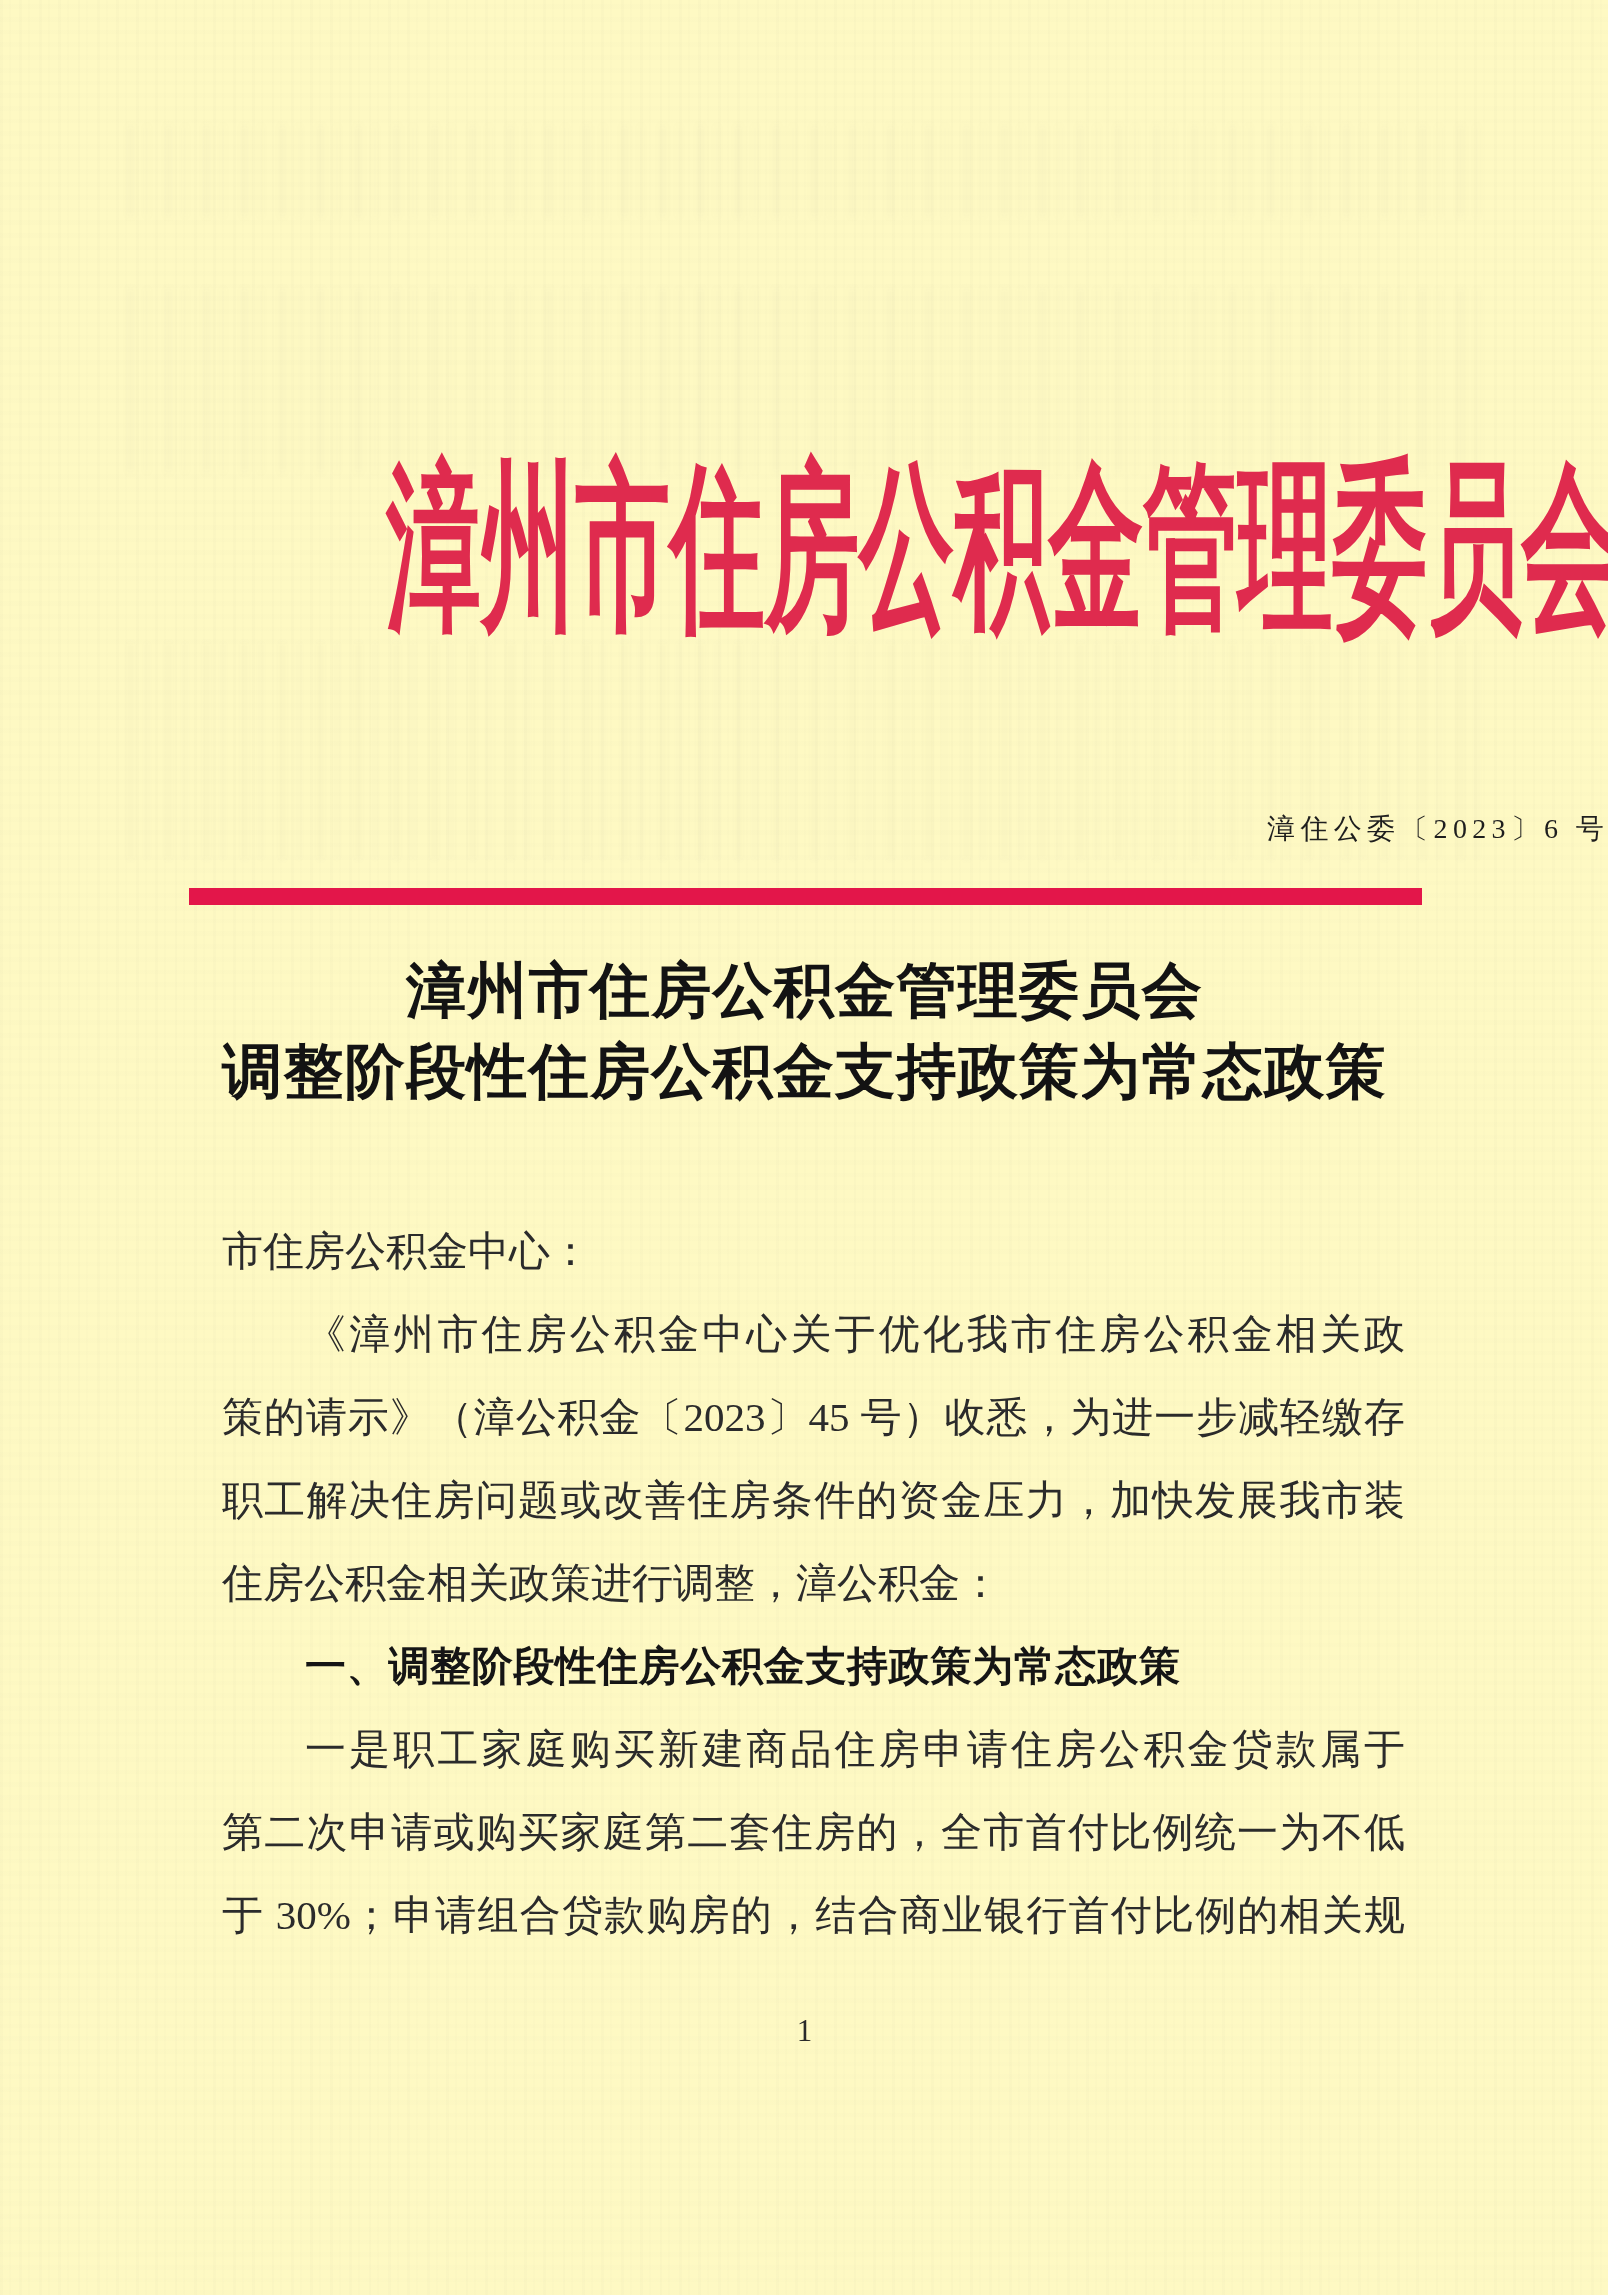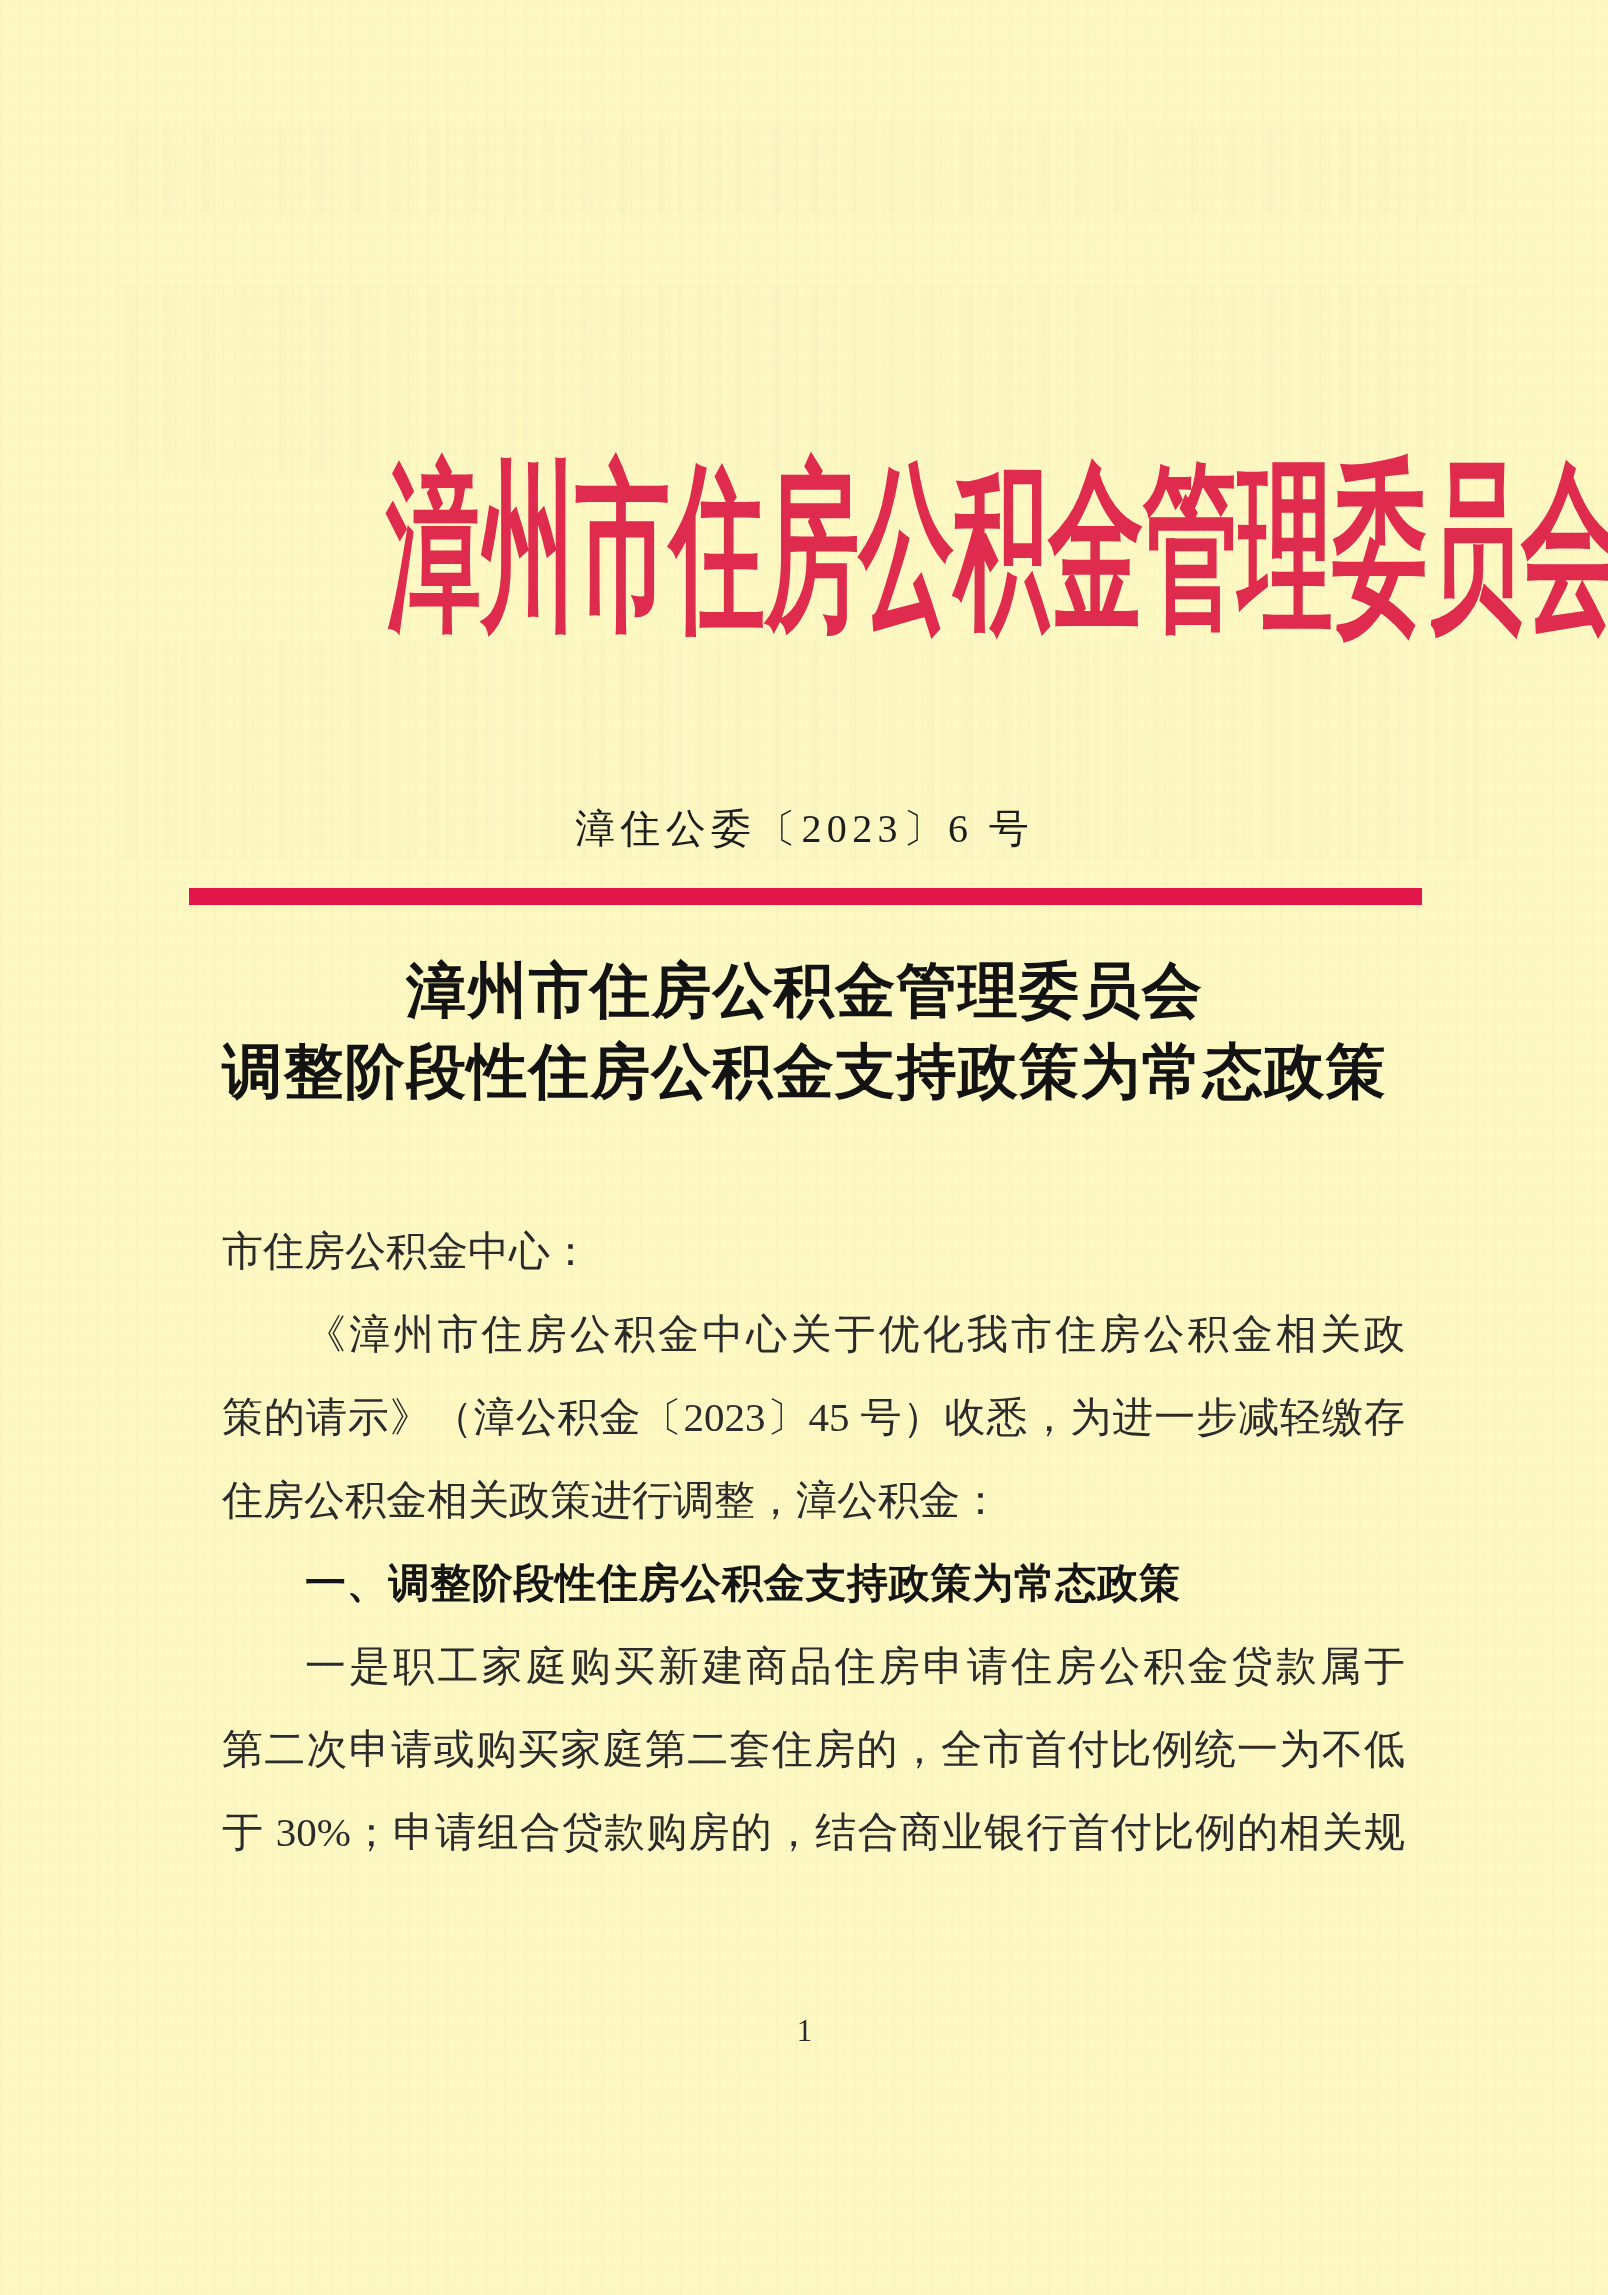--- a/index.html
+++ b/index.html
@@ -33,22 +33,22 @@
   .masthead{
     position:absolute;top:449px;left:0;width:100%;
     text-align:center;white-space:nowrap;
     font-weight:700;font-size:182px;line-height:1.1;
     color:#df2b4e;
     transform:scaleX(0.52);
     transform-origin:50% 50%;
   }
   .doc-number{
     position:absolute;top:805px;left:0;width:100%;
-    text-align:center;
-    font-size:40px;line-height:47px;letter-spacing:5.3px;
+    text-align:right;
+    font-size:28px;line-height:47px;letter-spacing:5.3px;
     color:#1e1e1e;
   }
   .red-rule{
     position:absolute;left:189px;top:888px;
     width:1233px;height:17.4px;
     background:#e3164a;
   }
   .doc-title{
     position:absolute;top:951px;left:0;width:100%;
     text-align:center;
@@ -94,20 +94,21 @@
 
   <div class="doc-title">
     <div>漳州市住房公积金管理委员会</div>
     <div>调整阶段性住房公积金支持政策为常态政策</div>
   </div>
 
   <div class="body-text">
     <div class="line">市住房公积金中心：</div>
     <div class="line justify indent">《漳州市住房公积金中心关于优化我市住房公积金相关政</div>
     <div class="line justify">策的请示》（漳公积金〔2023〕45 号）收悉，为进一步减轻缴存</div>
+    <div class="line justify">职工解决住房问题或改善住房条件的资金压力，加快发展我市装</div>
     <div class="line">住房公积金相关政策进行调整，漳公积金：</div>
     <div class="line heading indent">一、调整阶段性住房公积金支持政策为常态政策</div>
     <div class="line justify indent">一是职工家庭购买新建商品住房申请住房公积金贷款属于</div>
     <div class="line justify">第二次申请或购买家庭第二套住房的，全市首付比例统一为不低</div>
     <div class="line justify">于 30%；申请组合贷款购房的，结合商业银行首付比例的相关规</div>
   </div>
 
   <div class="page-number">1</div>
 
 </div>

